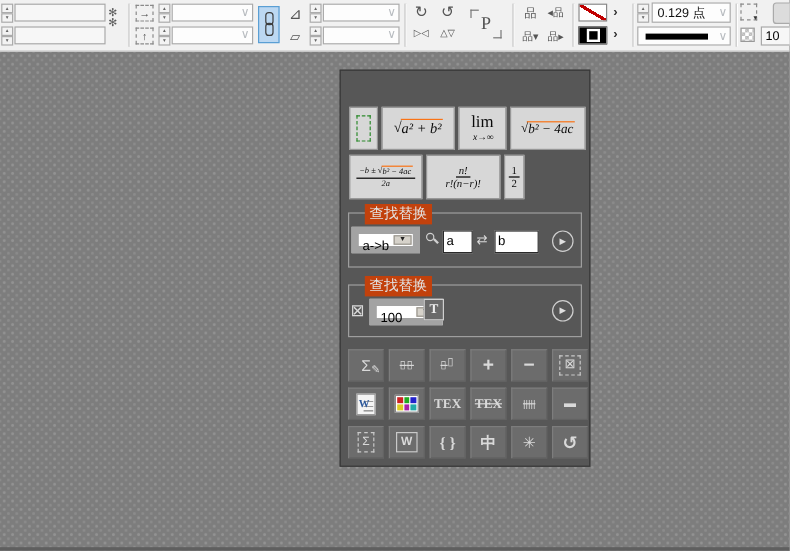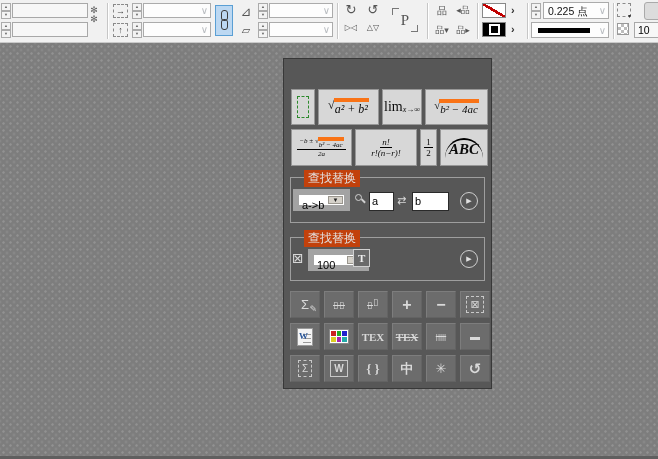--- a/index.html
+++ b/index.html
@@ -62,22 +62,22 @@
   .ptitle .stripes{position:absolute;left:92px;right:0;top:0;height:18px;
     background:repeating-linear-gradient(135deg,#3a3a3a 0 1px,#2e2e2e 1px 3px);}
   .ptitle .ticon{position:absolute;top:1px;color:#dcdcdc;font-size:11px;line-height:16px;}
   
   .fbtn{position:absolute;background:#d7d7d7;border:1px solid #979797;box-sizing:border-box;
     display:flex;align-items:center;justify-content:center;color:#0a0a0a;
     font-family:"Liberation Serif","DejaVu Serif",serif;}
   .slot{width:10px;height:20px;border:1px dashed #2c8a2c;}
   .sqrt{display:inline-flex;align-items:flex-start;font-style:normal;}
   .sqrt .sign{font-style:normal;}
-  .sqrt .rad{border-top:4px solid #f97316;padding:0 1px;font-style:italic;margin-left:-1px;}
-  .lim{display:flex;flex-direction:row;align-items:flex-end;line-height:1;}
+  .sqrt .rad{border-top:1px solid #f97316;padding:0 1px;font-style:italic;margin-left:-1px;}
+  .lim{display:flex;flex-direction:column;align-items:flex-end;line-height:1;}
   .lim .top{font-size:14px;}
   .lim .bot{font-size:8px;font-style:italic;margin-top:1px;}
   .frac{display:inline-flex;flex-direction:column;align-items:center;line-height:1.15;font-style:italic;}
   .frac .num{border-bottom:1px solid #000;padding:0 2px;text-align:center;}
   .arc{border-top:2px solid #000;border-radius:50% 50% 0 0/100% 100% 0 0;padding:1px 4px 0 4px;
     font-weight:bold;font-style:italic;font-size:15px;}
   
   .gbox{position:absolute;border:1px solid #9e9e9e;box-sizing:border-box;}
   .glabel{position:absolute;background:#c2410c;padding:0 4px;color:#e2e2e2;font-size:12px;}
   .pdrop{position:absolute;background:#fff;border:6px solid #a3a3a3;box-sizing:border-box;
@@ -205,21 +205,21 @@
       </div>
     <div class="expandarrow" style="left:511px;top:23px;">›</div>
 
     <div class="vsep" style="left:527px;"></div>
 
     <div class="spin" style="left:531px;top:3px;">
       <span>▲</span>
       <span>▼</span>
     </div>
     <div class="tb-drop" style="left:543px;top:2px;width:66px;height:17px;line-height:16px;">
-      <span>0.225 点</span>
+      <span>0.129 点</span>
       <span class="chev" style="line-height:16px;">∨</span>
     </div>
     <div class="tb-drop" style="left:531px;top:22px;width:78px;height:16px;">
       <span class="linestyle-swatch"></span>
       <span class="chev" style="line-height:15px;">∨</span>
     </div>
 
     <div class="vsep" style="left:613px;"></div>
 
     <div class="dashicon" style="left:617px;top:3px;">
@@ -276,23 +276,20 @@
         <span class="num">n!</span>
         <span>r!(n−r)!</span>
       </span>
     </div>
     <div class="fbtn" style="left:136px;top:70px;width:17px;height:37px;font-size:9px;">
       <span class="frac" style="font-style:normal;">
         <span class="num">1</span>
         <span>2</span>
       </span>
     </div>
-    <div class="fbtn" style="left:156px;top:70px;width:48px;height:37px;">
-      <span class="arc">ABC</span>
-    </div>
 
     <div class="gbox" style="left:6px;top:118px;width:195px;height:46px;"></div>
     <span class="glabel" style="left:20px;top:111px;">查找替换</span>
     <div class="pdrop" style="left:9px;top:130px;width:57px;height:22px;line-height:20px;">
       <span>a-&gt;b</span>
       <span class="db">▼</span>
     </div>
     <span class="mag" style="left:70px;top:134px;"></span>
     <div class="pinput" style="left:85px;top:133px;width:25px;height:19px;">a</div>
     <span class="swapicon" style="left:113px;top:134px;">⇄</span>

